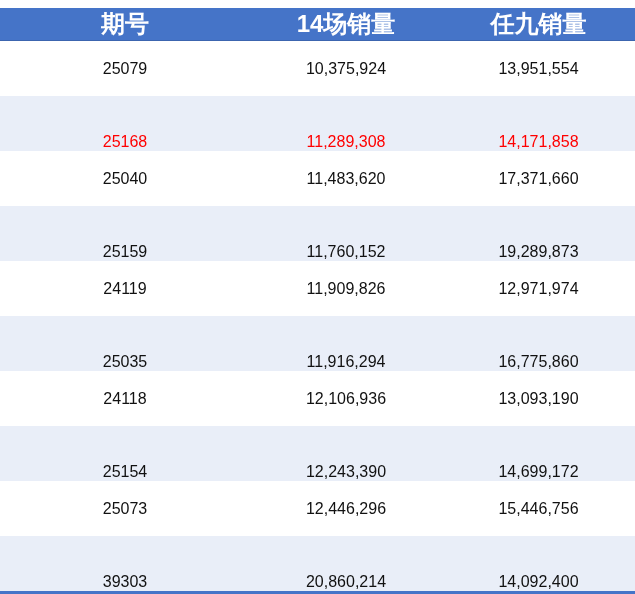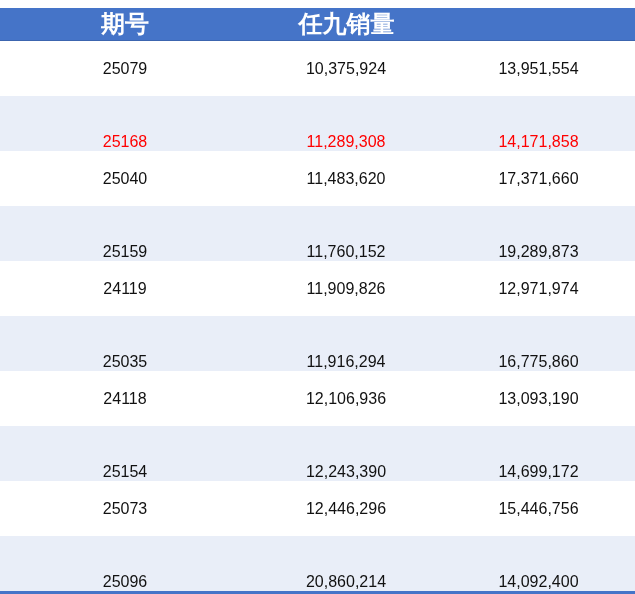--- a/index.html
+++ b/index.html
@@ -62,20 +62,21 @@
   .c2 { width: 192px; }
   .c3 { width: 193px; }
 </style>
 </head>
 <body>
 
 <div class="table">
 
   <div class="header-row">
     <div class="cell c1">期号</div>
+    <div class="cell c2">14场销量</div>
     <div class="cell c3">任九销量</div>
   </div>
 
   <div class="rows">
 
     <div class="row">
       <div class="cell c1">25079</div>
       <div class="cell c2">10,375,924</div>
       <div class="cell c3">13,951,554</div>
     </div>
@@ -122,19 +123,19 @@
       <div class="cell c3">14,699,172</div>
     </div>
 
     <div class="row">
       <div class="cell c1">25073</div>
       <div class="cell c2">12,446,296</div>
       <div class="cell c3">15,446,756</div>
     </div>
 
     <div class="row stripe">
-      <div class="cell c1">25096</div>
+      <div class="cell c1">39303</div>
       <div class="cell c2">20,860,214</div>
       <div class="cell c3">14,092,400</div>
     </div>
 
   </div>
 </div>
 
 </body></html>

